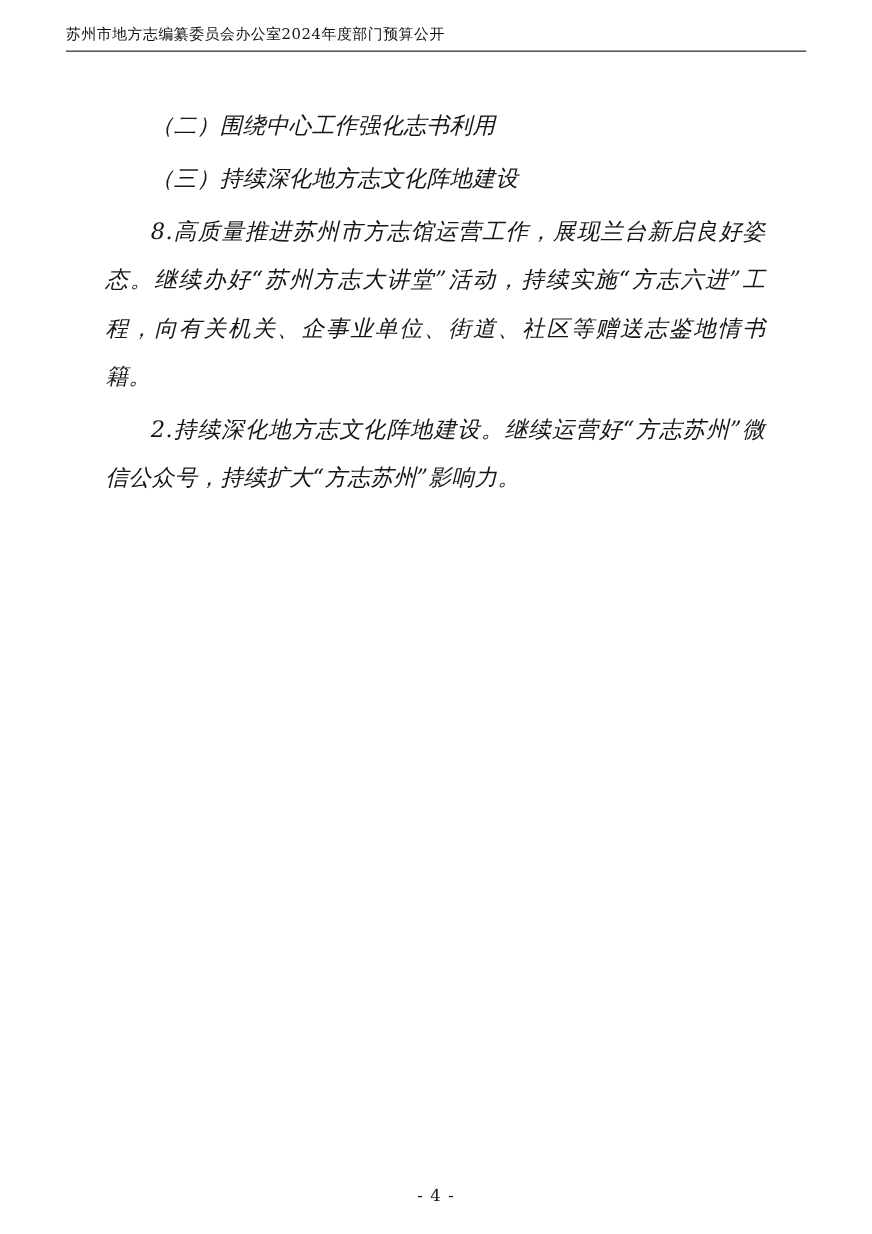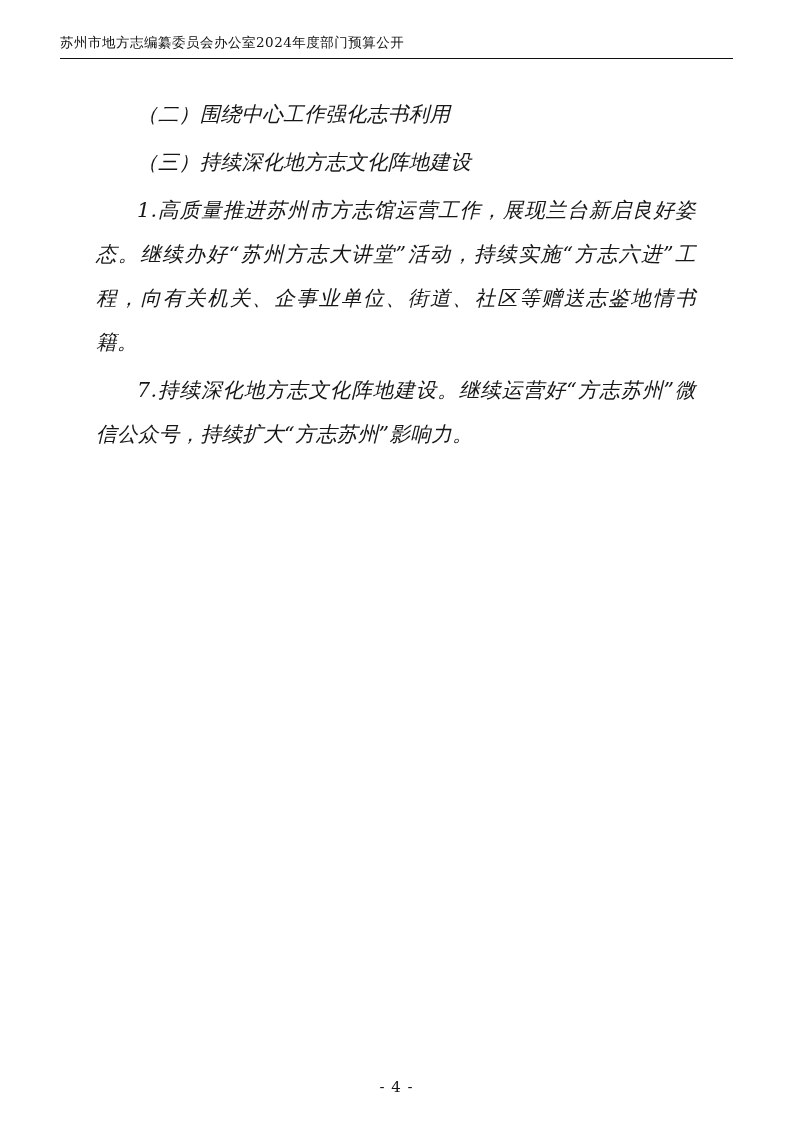--- a/index.html
+++ b/index.html
@@ -14,21 +14,21 @@
   .page {
     position: relative;
     width: 793px;
     height: 1122px;
     background: #ffffff;
     box-sizing: border-box;
     overflow: hidden;
   }
   .header {
     position: absolute;
-    top: 12px;
+    top: 0;
     left: 0;
     width: 703px;
     padding: 22px 60px 0 60px;
     box-sizing: border-box;
   }
   .header-title {
     font-family: "DejaVu Serif", "Liberation Serif", serif;
     font-size: 13.5px;
     letter-spacing: 0.5px;
     color: #111111;
@@ -75,19 +75,19 @@
 <div class="page">
 
   <div class="header">
     <div class="header-title">苏州市地方志编纂委员会办公室2024年度部门预算公开</div>
     <div class="header-rule"></div>
   </div>
 
   <div class="content">
     <p class="para indent">（二）围绕中心工作强化志书利用</p>
     <p class="para indent">（三）持续深化地方志文化阵地建设</p>
-    <p class="para indent">1.高质量推进苏州市方志馆运营工作，展现兰台新启良好姿态。继续办好“苏州方志大讲堂”活动，持续实施“方志六进”工程，向有关机关、企事业单位、街道、社区等赠送志鉴地情书籍。</p>
-    <p class="para indent">7.持续深化地方志文化阵地建设。继续运营好“方志苏州”微信公众号，持续扩大“方志苏州”影响力。</p>
+    <p class="para indent">8.高质量推进苏州市方志馆运营工作，展现兰台新启良好姿态。继续办好“苏州方志大讲堂”活动，持续实施“方志六进”工程，向有关机关、企事业单位、街道、社区等赠送志鉴地情书籍。</p>
+    <p class="para indent">2.持续深化地方志文化阵地建设。继续运营好“方志苏州”微信公众号，持续扩大“方志苏州”影响力。</p>
   </div>
 
   <div class="footer">- 4 -</div>
 
 </div>
 
 </body></html>

